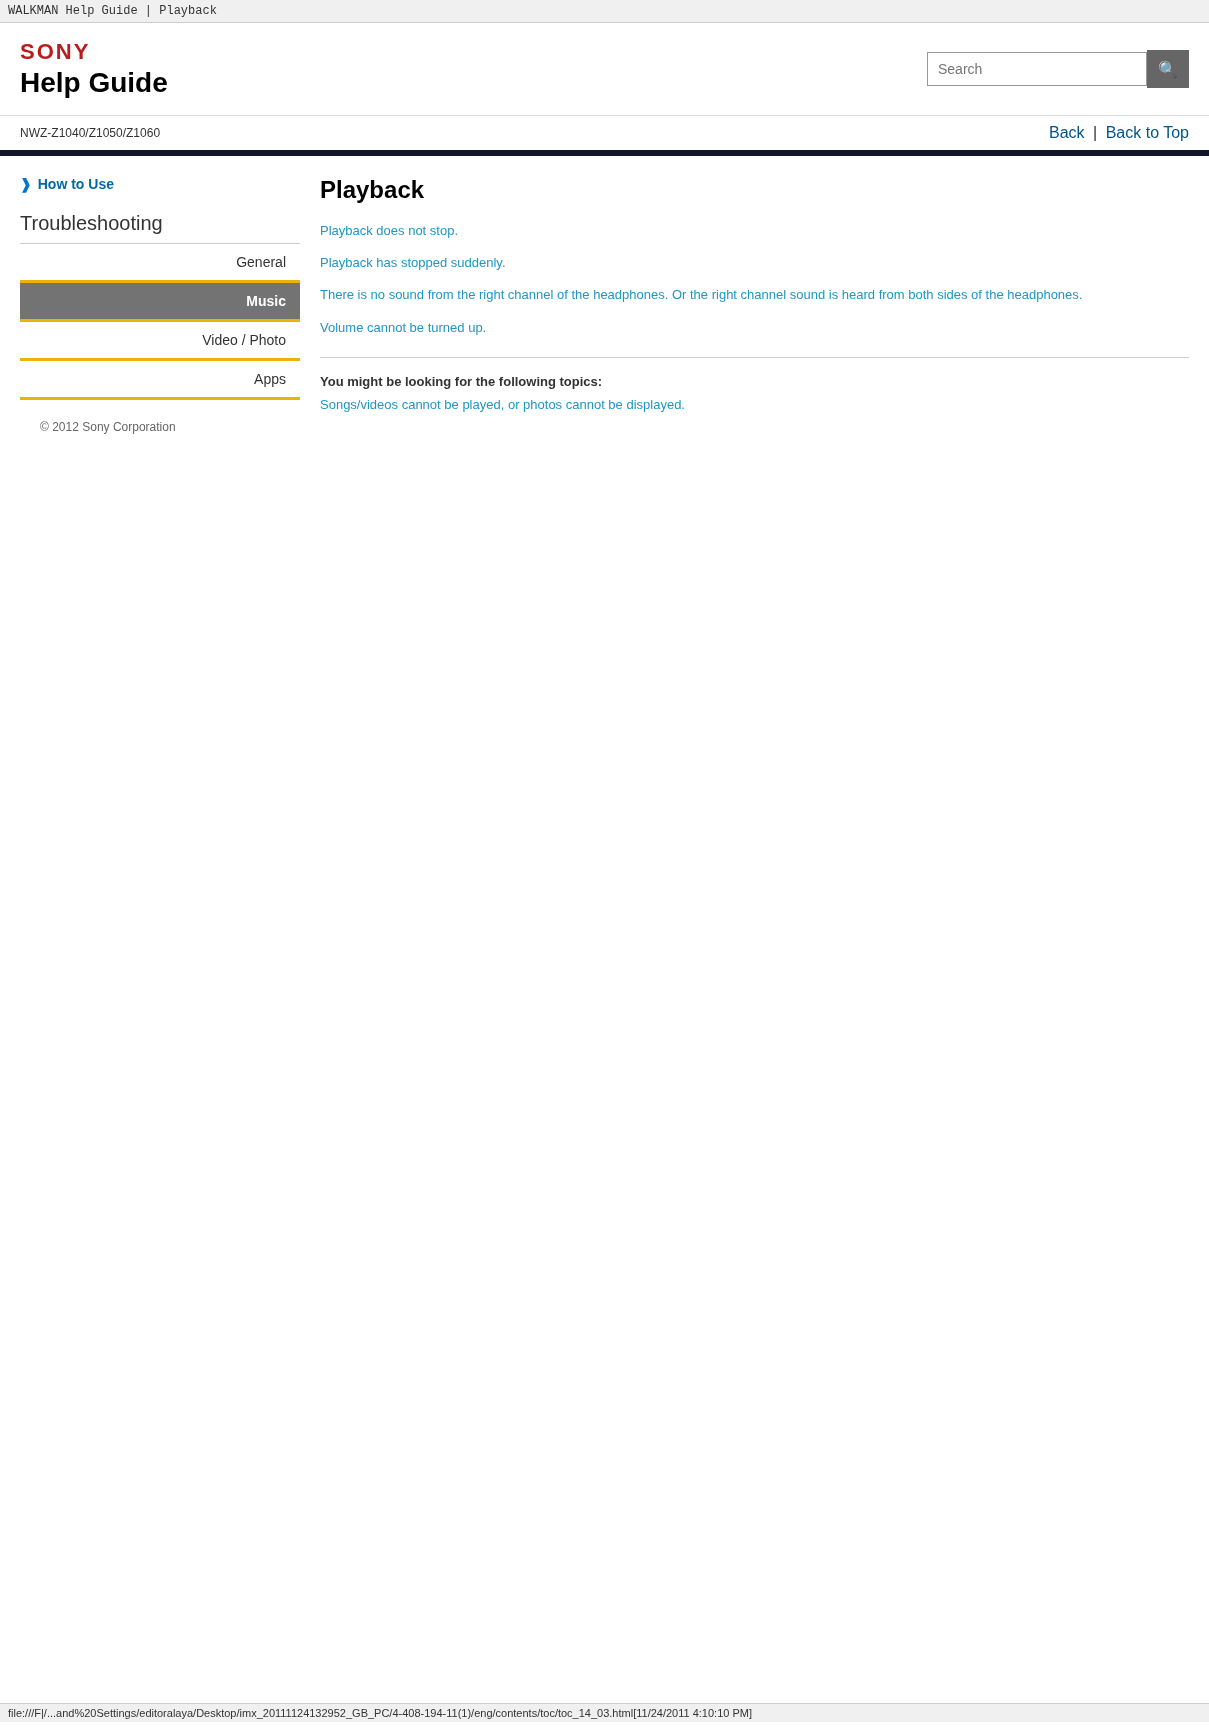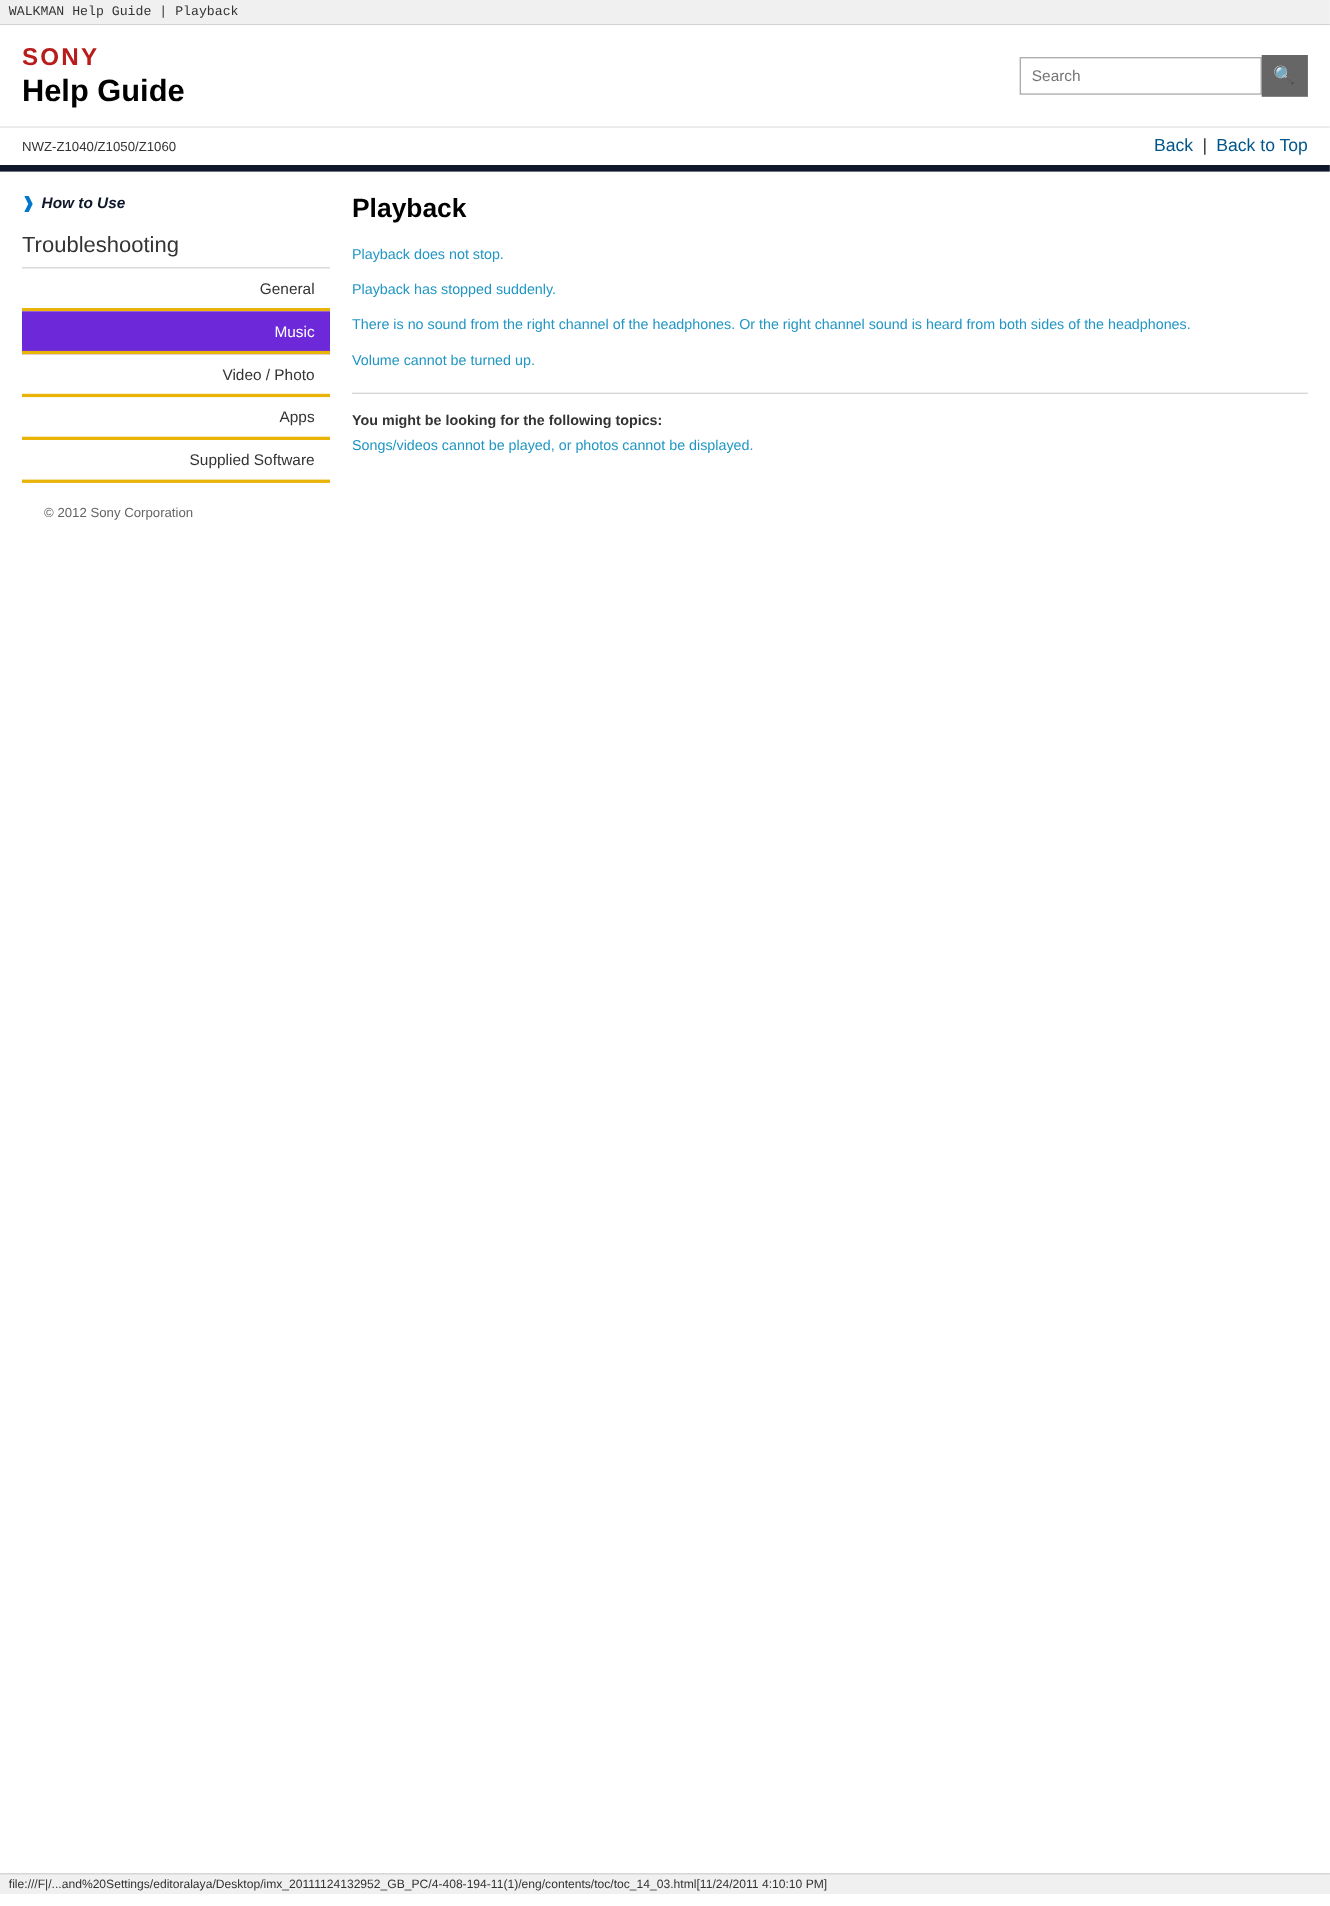--- a/index.html
+++ b/index.html
@@ -110,26 +110,25 @@
       align-items: center;
       gap: 6px;
       margin-bottom: 20px;
     }
     .how-to-use-arrow {
       color: #0077cc;
       font-size: 14px;
       font-weight: bold;
     }
     .how-to-use-link {
-      color: #0f172a;
+      color: #0369a1;
       font-size: 14px;
       font-weight: bold;
       text-decoration: none;
       cursor: pointer;
-      font-style: italic;
     }
     .troubleshooting-section {
       margin-top: 10px;
     }
     .troubleshooting-header {
       font-size: 20px;
       color: #333;
       font-weight: normal;
       padding-bottom: 8px;
       border-bottom: 1px solid #ccc;
@@ -137,23 +136,23 @@
     }
     .sidebar-item {
       padding: 10px 14px;
       font-size: 14px;
       border-bottom: 3px solid #eab308;
       cursor: pointer;
       color: #333;
       text-align: right;
     }
     .sidebar-item.active {
-      background: #6d28d9;
+      background: #737373;
       color: #fff;
-      font-weight: normal;
+      font-weight: bold;
     }
     
     .content-area {
       flex: 1;
     }
     .content-title {
       font-size: 24px;
       font-weight: bold;
       color: #000;
       margin-bottom: 18px;
@@ -242,21 +241,20 @@
       <div class="troubleshooting-header">Troubleshooting</div>
 
       <div class="sidebar-item">General</div>
 
       <div class="sidebar-item active">Music</div>
 
       <div class="sidebar-item">Video / Photo</div>
 
       <div class="sidebar-item">Apps</div>
 
-      <div class="sidebar-item">Supplied Software</div>
     </div>
 
     <div class="footer">
       <span>© 2012 Sony Corporation</span>
     </div>
   </div>
 
   <div class="content-area">
     <h1 class="content-title">Playback</h1>
 

